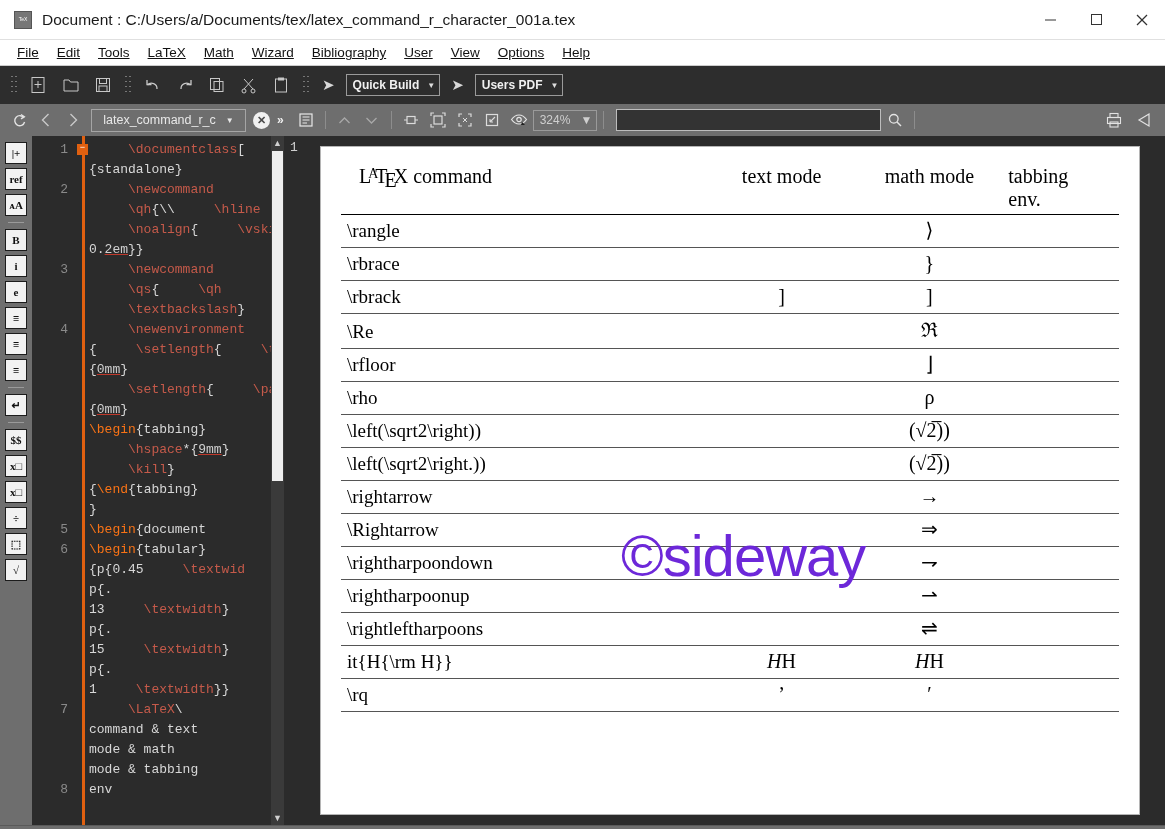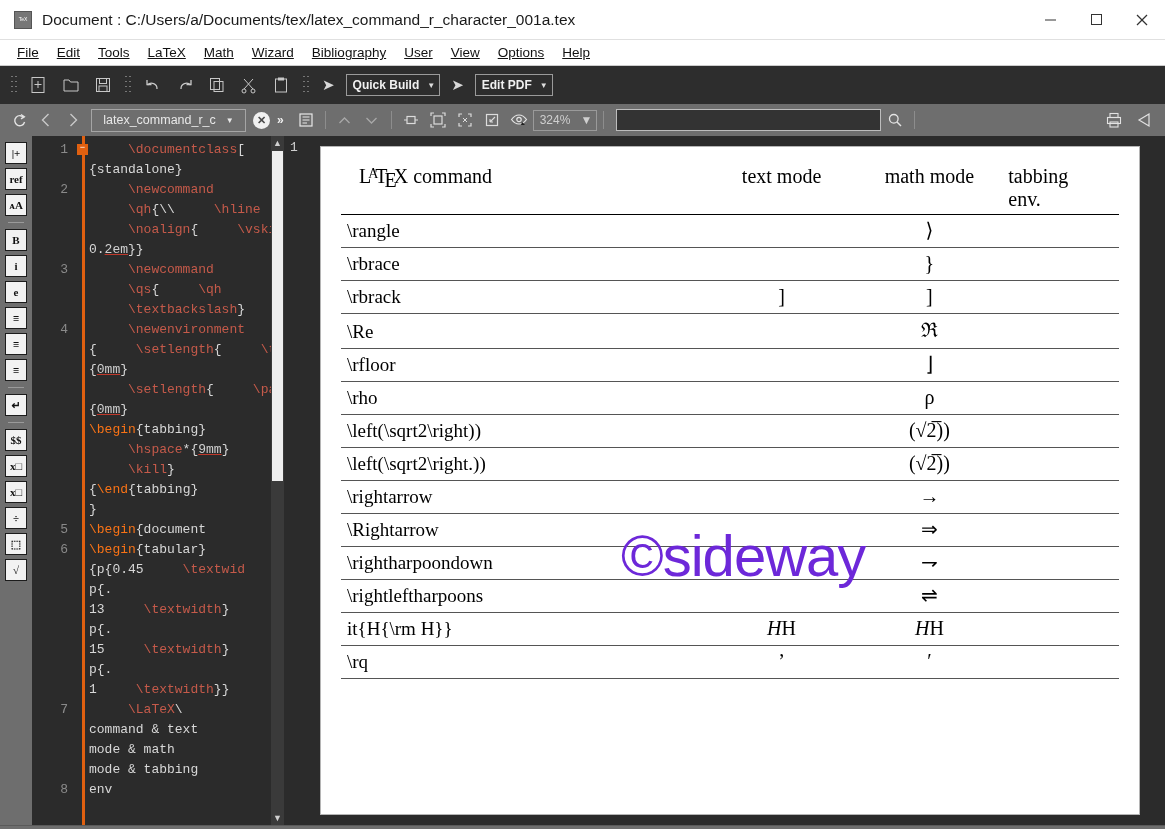--- a/index.html
+++ b/index.html
@@ -219,21 +219,21 @@
       </svg>
     </div>
   <div class="tgrip"></div>
   <div class="play">➤</div>
   <div class="combo">
     <span>Quick Build</span>
     <span class="arr">▼</span>
   </div>
   <div class="play">➤</div>
   <div class="combo">
-    <span>Edit PDF</span>
+    <span>Users PDF</span>
     <span class="arr">▼</span>
   </div>
 </div>
 
 <div class="toolbar2">
   <div class="t2btn">
     <svg width="17" height="17" viewBox="0 0 17 17">
         <path d="M13 6a5 5 0 1 0 .6 4" fill="none" stroke="#e2e2e2" stroke-width="1.4"></path>
         <path d="M10 2.5l3.3 2.2-3.3 2.2" fill="none" stroke="#e2e2e2" stroke-width="1.4"></path>
       </svg>
@@ -480,20 +480,26 @@
                 <td class="c-math sym">⇒</td>
                 <td class="c-tab sym"></td>
               </tr>
               <tr class="row">
                 <td class="c-cmd">\rightharpoondown</td>
                 <td class="c-text sym"></td>
                 <td class="c-math sym">⇁</td>
                 <td class="c-tab sym"></td>
               </tr>
               <tr class="row">
+                <td class="c-cmd">\rightharpoonup</td>
+                <td class="c-text sym"></td>
+                <td class="c-math sym">⇀</td>
+                <td class="c-tab sym"></td>
+              </tr>
+              <tr class="row">
                 <td class="c-cmd">\rightleftharpoons</td>
                 <td class="c-text sym"></td>
                 <td class="c-math sym">⇌</td>
                 <td class="c-tab sym"></td>
               </tr>
               <tr class="row">
                 <td class="c-cmd">it{H{\rm H}}</td>
                 <td class="c-text sym"><i>H</i>H</td>
                 <td class="c-math sym"><i>H</i>H</td>
                 <td class="c-tab sym"></td>

